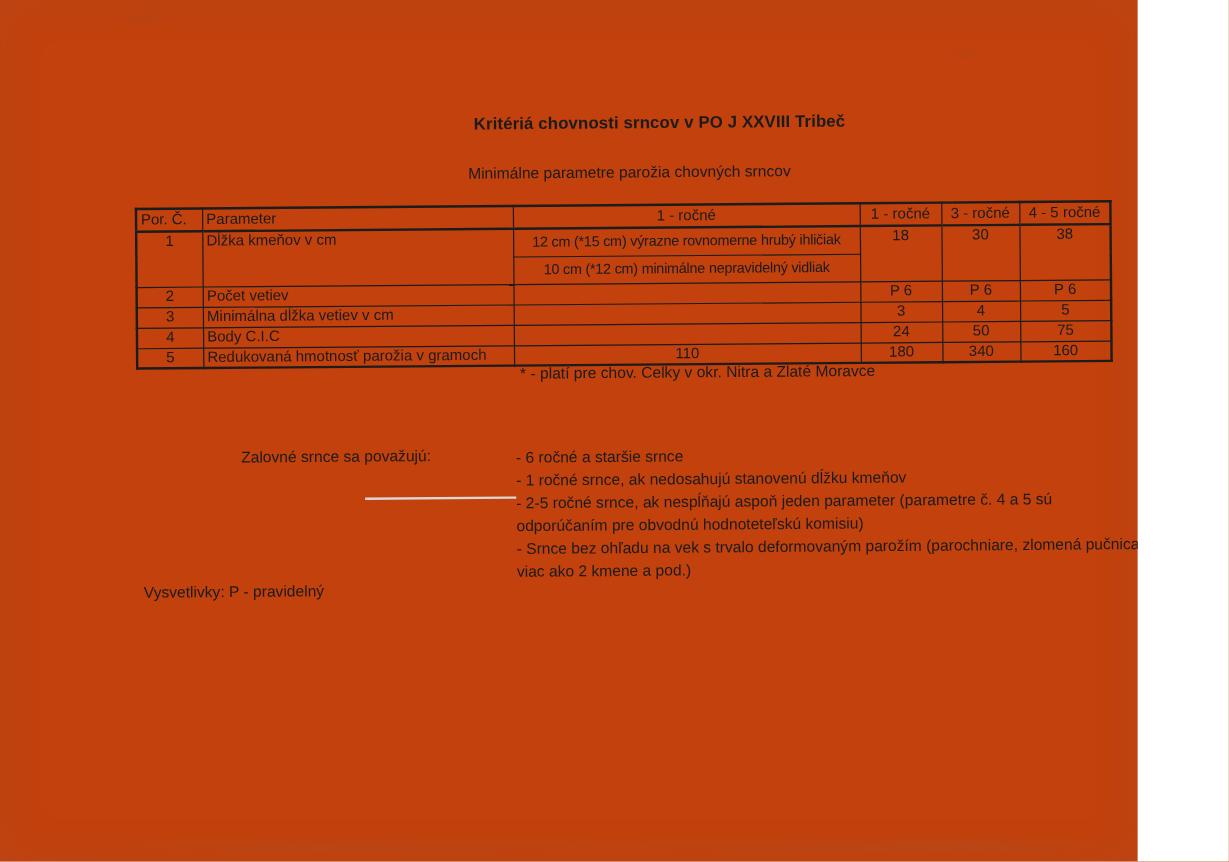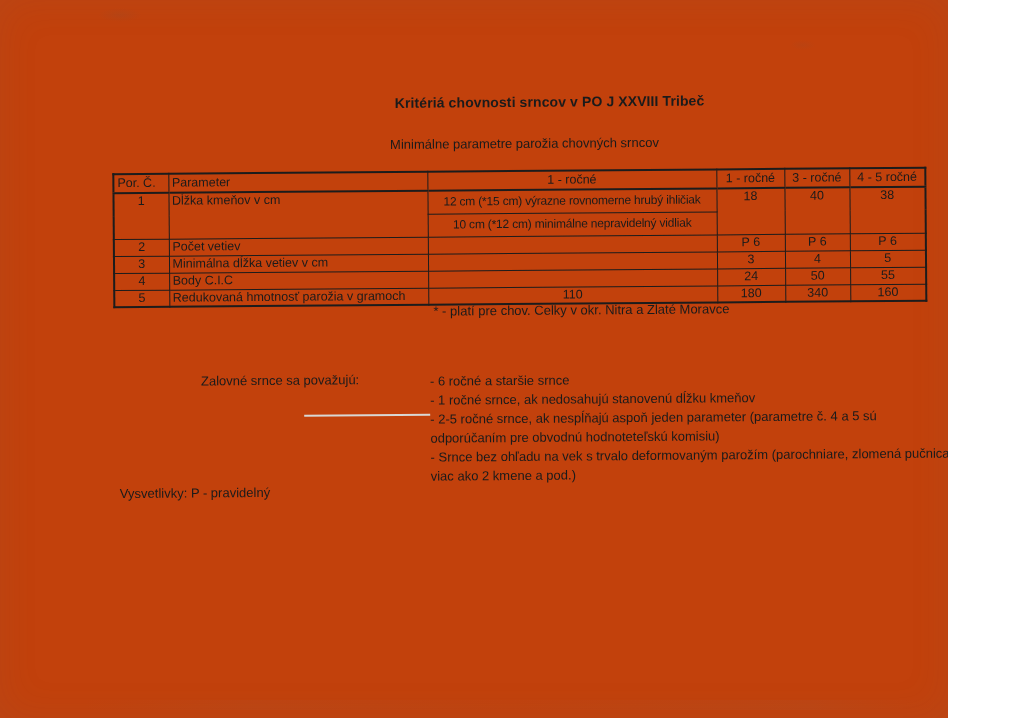--- a/index.html
+++ b/index.html
@@ -142,21 +142,21 @@
           <td class="c">1 - ročné</td>
           <td class="c">1 - ročné</td>
           <td class="c">3 - ročné</td>
           <td class="c">4 - 5 ročné</td>
         </tr>
         <tr class="r1a">
           <td class="c top" rowspan="2">1</td>
           <td class="l top" rowspan="2">Dĺžka kmeňov v cm</td>
           <td class="sub">12 cm (*15 cm) výrazne rovnomerne hrubý ihličiak</td>
           <td class="c top" rowspan="2">18</td>
-          <td class="c top" rowspan="2">40</td>
+          <td class="c top" rowspan="2">30</td>
           <td class="c top" rowspan="2">38</td>
         </tr>
         <tr class="r1b">
           <td class="sub">10 cm (*12 cm) minimálne nepravidelný vidliak</td>
         </tr>
         <tr class="rnorm">
           <td class="c">2</td>
           <td class="l">Počet vetiev</td>
           <td class="c"></td>
           <td class="c">P 6</td>
@@ -170,21 +170,21 @@
           <td class="c">3</td>
           <td class="c">4</td>
           <td class="c">5</td>
         </tr>
         <tr class="rnorm">
           <td class="c">4</td>
           <td class="l">Body C.I.C</td>
           <td class="c"></td>
           <td class="c">24</td>
           <td class="c">50</td>
-          <td class="c">55</td>
+          <td class="c">75</td>
         </tr>
         <tr class="rnorm">
           <td class="c">5</td>
           <td class="l">Redukovaná hmotnosť parožia v gramoch</td>
           <td class="c">110</td>
           <td class="c">180</td>
           <td class="c">340</td>
           <td class="c">160</td>
         </tr>
       </tbody>

